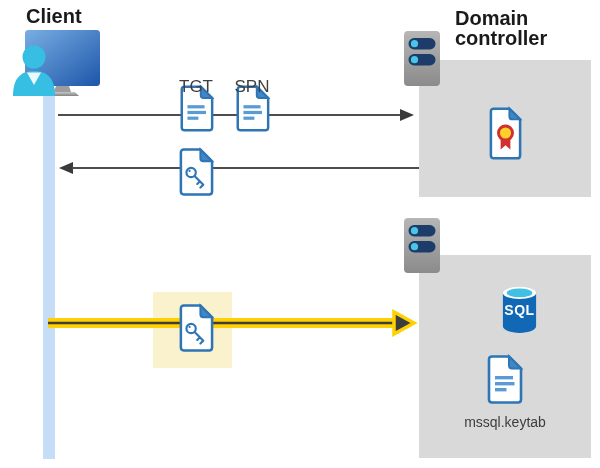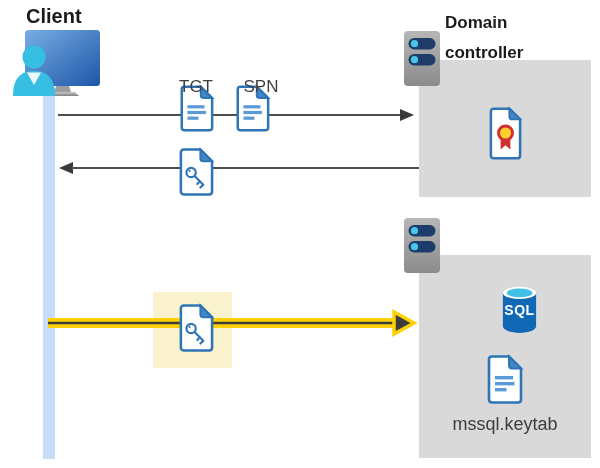--- a/index.html
+++ b/index.html
@@ -8,26 +8,26 @@
     font-family:"Liberation Sans", sans-serif;overflow:hidden;
   }
   .abs{position:absolute;}
   .graybox{background:#d9d9d9;z-index:1;}
   #timeline{left:43px;top:88px;width:12px;height:371px;background:#c6ddf8;z-index:1;}
   #highlight{left:153px;top:292px;width:79px;height:76px;background:#faf2cc;z-index:2;}
   #arrow-layer{left:0;top:0;width:600px;height:468px;z-index:3;pointer-events:none;}
   .icon{z-index:4;}
   .lbl{color:#1a1a1a;font-weight:bold;z-index:5;white-space:pre-line;}
   #lbl-client{left:26px;top:5px;font-size:20px;}
-  #lbl-dc{left:445px;top:8px;font-size:17px;line-height:30px;width:130px;}
+  #lbl-dc{left:455px;top:8px;font-size:20px;line-height:20px;width:130px;}
   #lbl-linux{left:455px;top:223px;font-size:19px;}
   .ticket-lbl{font-size:17px;color:#3f3f3f;font-weight:normal;text-align:center;z-index:5;margin-top:24px;}
   #lbl-tgt{left:169px;top:53px;width:54px;}
-  #lbl-spn{left:234px;top:53px;width:54px;}
-  #lbl-keytab{left:419px;top:414px;width:172px;text-align:center;font-size:18px;color:#3d3d3d;z-index:5;}
+  #lbl-spn{left:225px;top:53px;width:54px;}
+  #lbl-keytab{left:419px;top:414px;width:172px;text-align:center;font-size:14px;color:#3d3d3d;z-index:5;}
   #sql-text{left:499px;top:302px;width:41px;text-align:center;font-size:14px;font-weight:bold;color:#ffffff;z-index:5;letter-spacing:0.5px;}
   svg{display:block;}
 </style>
 </head>
 <body>
 
 <div id="canvas">
 
   <svg width="0" height="0" style="position:absolute" aria-hidden="true">
     <defs>

